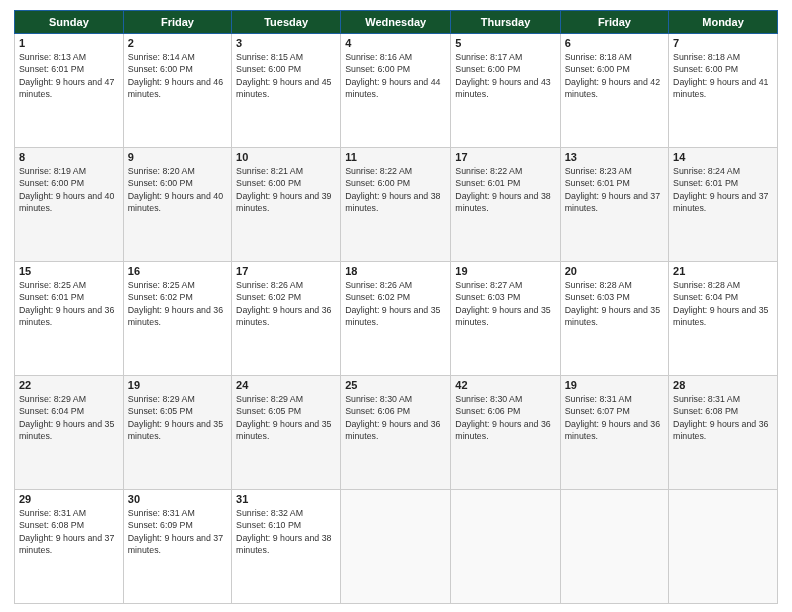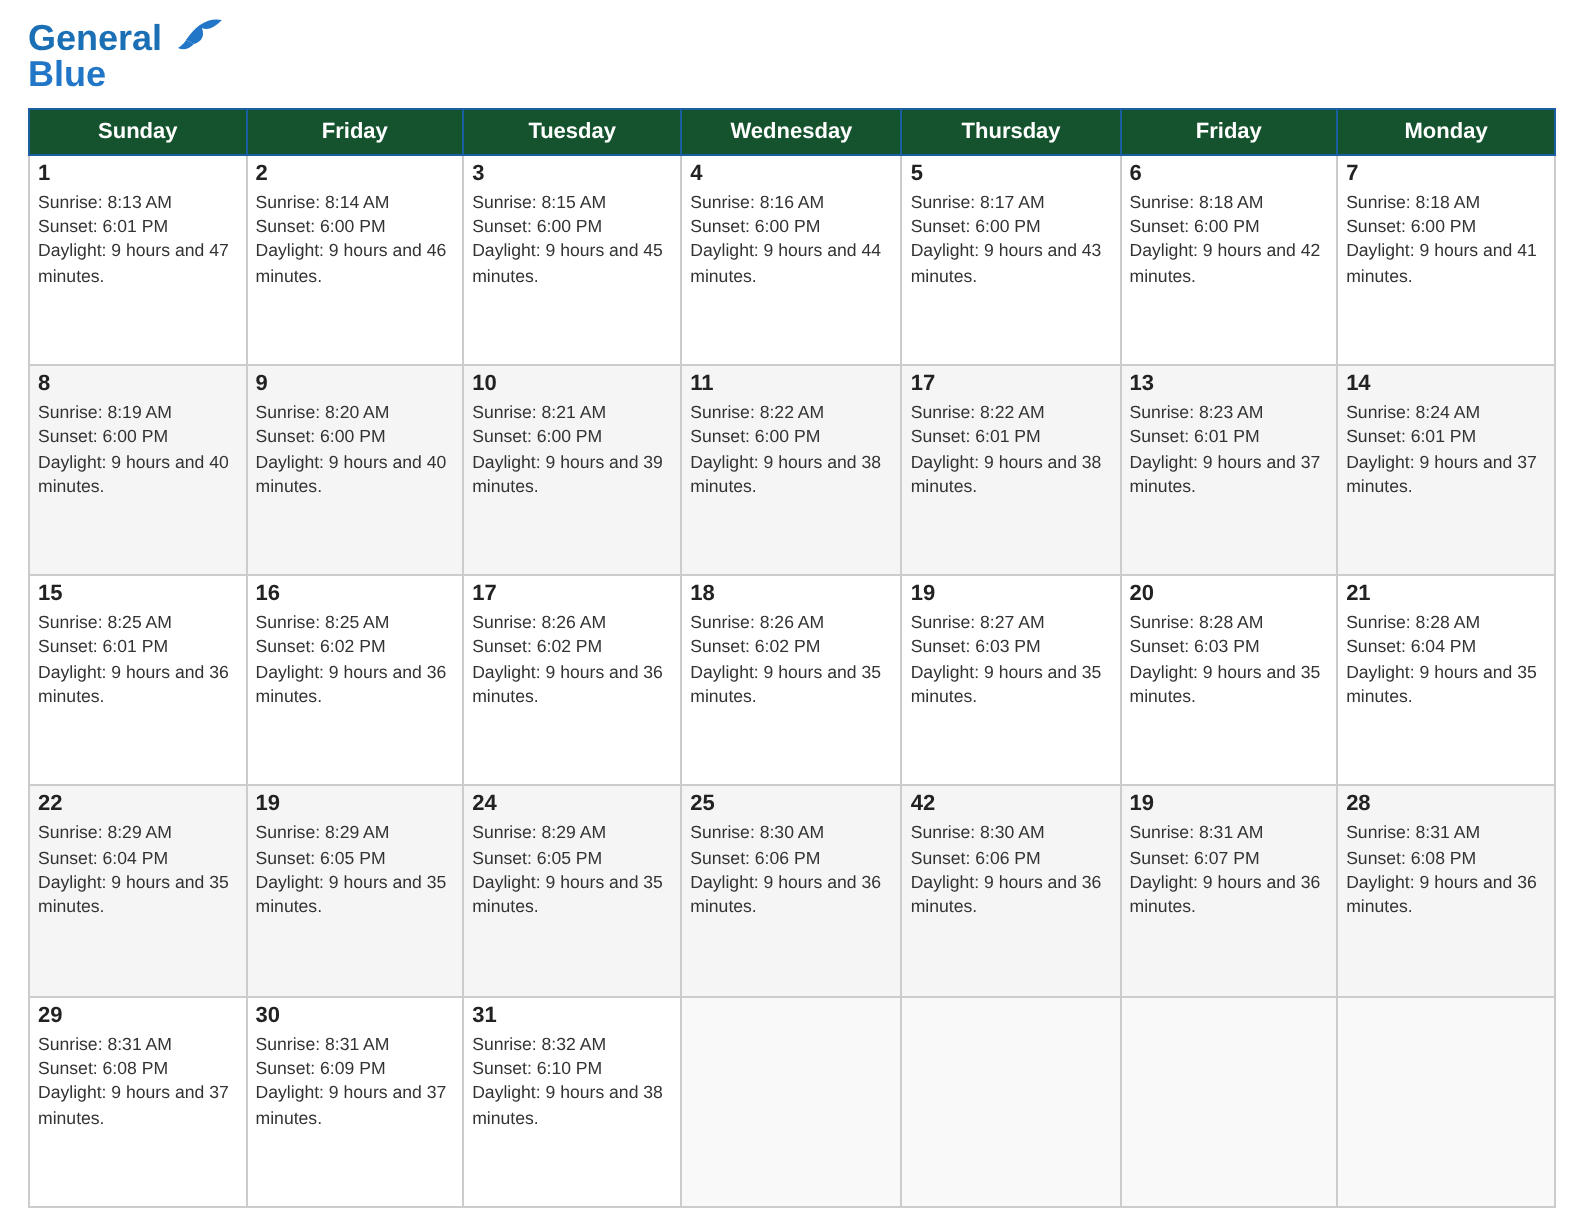--- a/index.html
+++ b/index.html
@@ -89,40 +89,20 @@
     }
     .empty-cell {
       background: #f9f9f9 !important;
     }
     .row-alt td { background: #efefef; }
   </style>
 </head>
 <body>
 
 <div class="page">
-  <div class="header">
-    <div class="logo">
-      <div style="display:flex; align-items:center;">
-        <span class="logo-text">
-          <span class="blue">General</span>
-        </span>
-        <svg width="28" height="22" viewBox="0 0 28 22" style="margin-left:2px; margin-top:-6px;">
-          <path d="M10 14 Q18 2 28 4 Q22 10 18 8 Q20 14 14 16 Z" fill="#2176c7"></path>
-          <path d="M14 16 Q10 20 6 18 Q9 16 10 14 Z" fill="#2176c7"></path>
-        </svg>
-      </div>
-      <div style="display:flex; align-items:center; margin-top:-2px;">
-        <span class="logo-text" style="color:#2176c7; font-size:18px; font-weight:bold; margin-left:0;">Blue</span>
-      </div>
-    </div>
-    <div class="title-block">
-      <div class="calendar-title"></div>
-      <div class="calendar-subtitle"></div>
-    </div>
-  </div>
 
   <table class="calendar-table">
     <thead>
       <tr>
       <th>Sunday</th>
           <th>Friday</th>
           <th>Tuesday</th>
           <th>Wednesday</th>
           <th>Thursday</th>
           <th>Friday</th>

